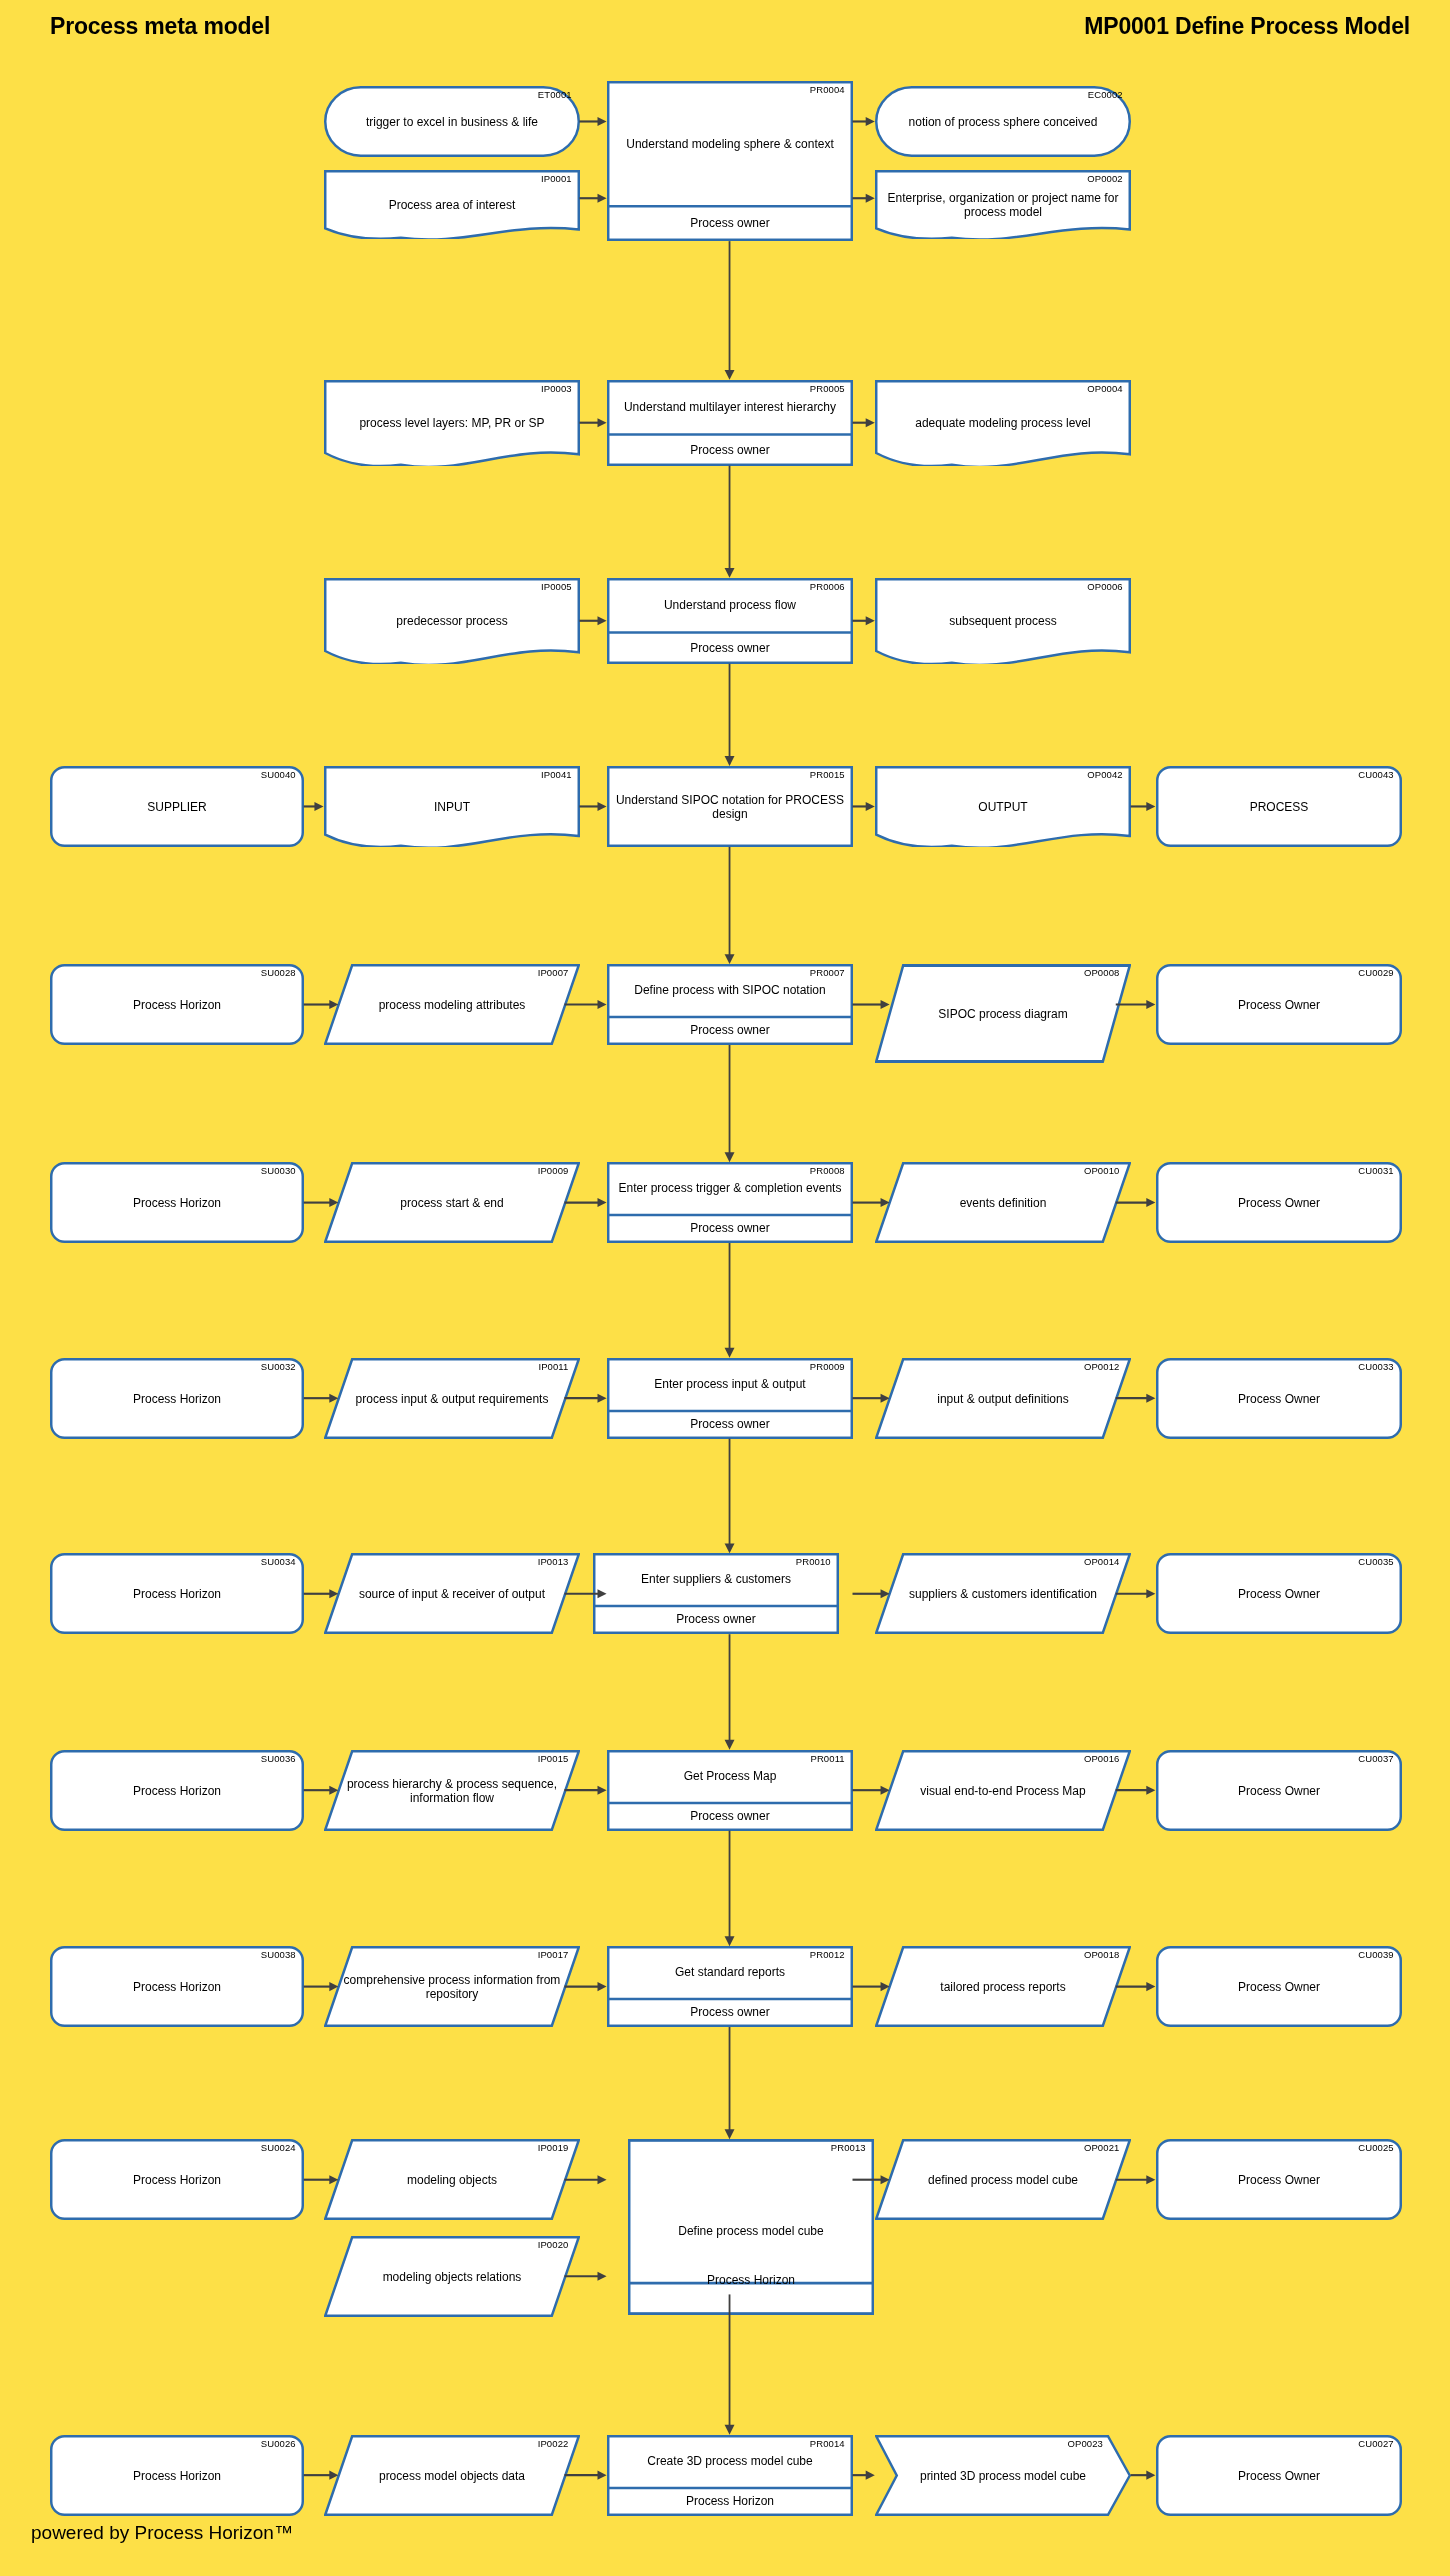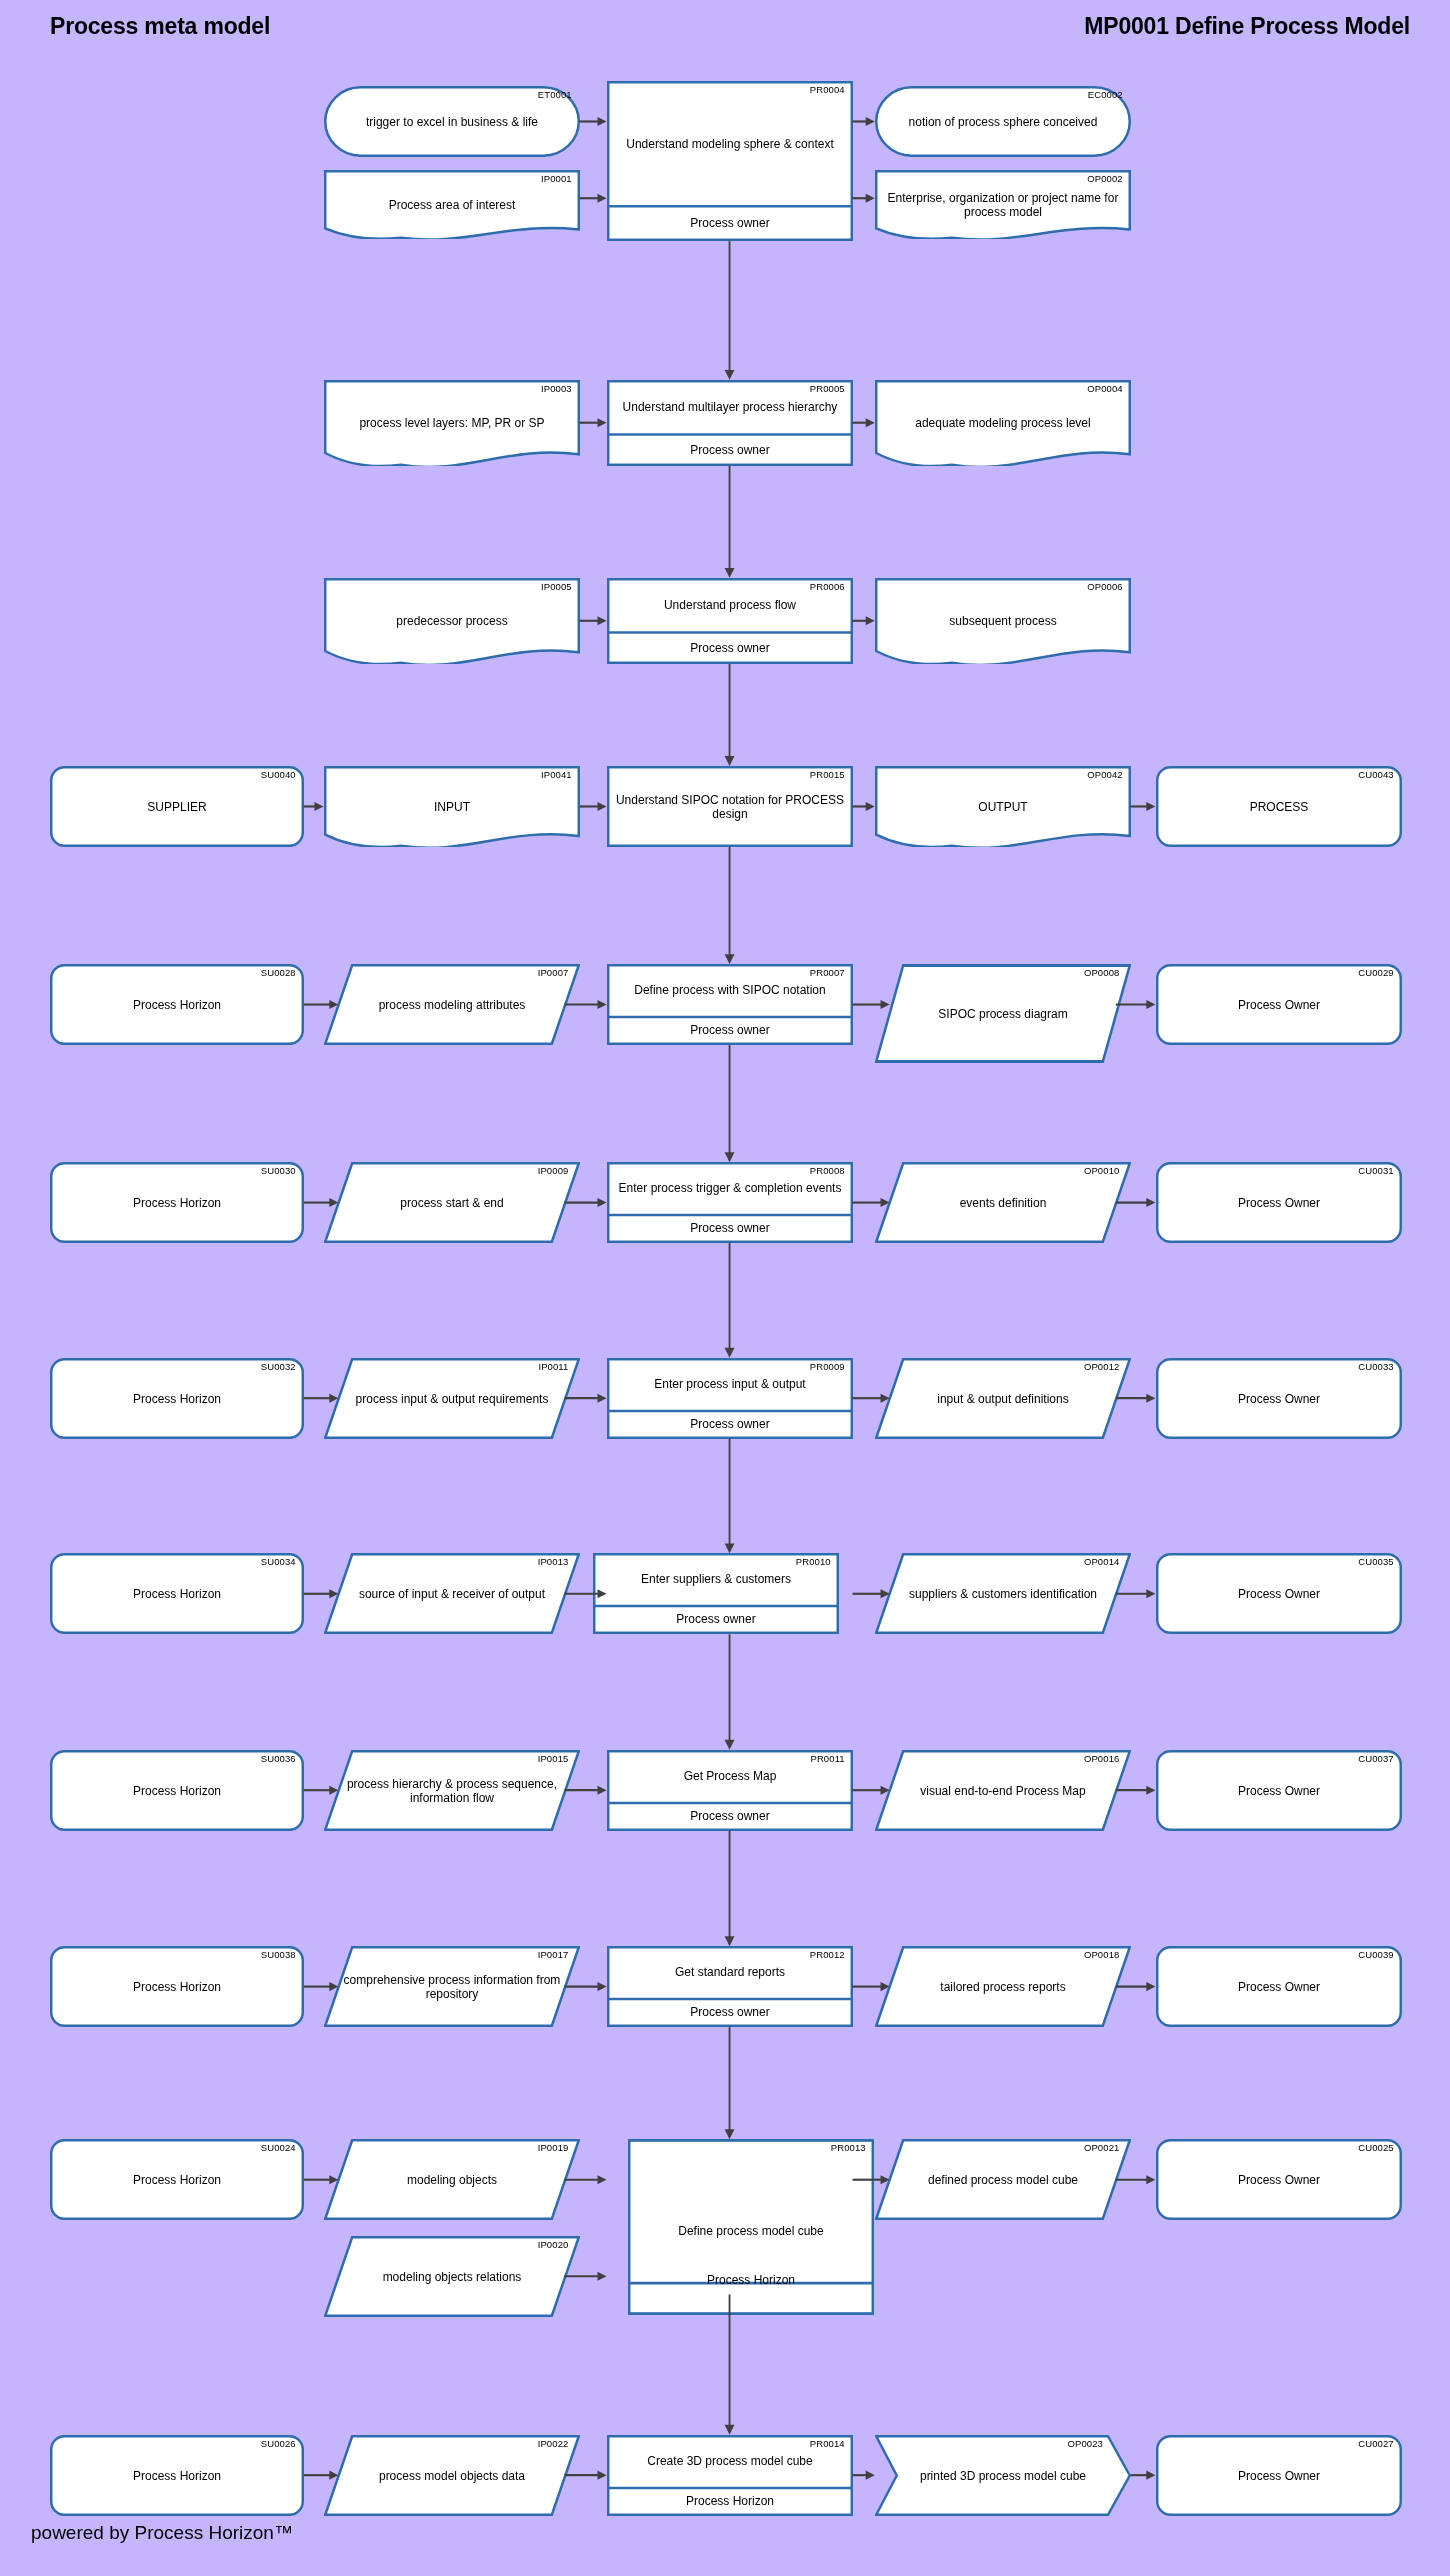--- a/index.html
+++ b/index.html
@@ -5,21 +5,21 @@
   html,body{margin:0;padding:0;background:#ffffff;}
   body{
     font-family:"Liberation Sans", sans-serif;
     color:#000;
     -webkit-font-smoothing:antialiased;
   }
   #page{
     position:relative;
     width:1450px;
     height:2576px;
-    background:#c4b5fd;
+    background:#fde047;
     overflow:hidden;
   }
 
   
   .title{
     position:absolute;
     font-weight:bold;
     font-size:23px;
     letter-spacing:-0.2px;
     white-space:nowrap;
@@ -150,21 +150,21 @@
         </svg>
         <div class="code">IP0003</div>
         <div class="label">process level layers: MP, PR or SP</div>
       </div>
       <div class="node proc" style="left: 607px; top: 380px; width: 246px; height: 86px;">
         <svg class="svgwrap" viewBox="0 0 298 104" preserveAspectRatio="none">
           <rect x="1.5" y="1.5" width="295" height="101" fill="#fff" stroke="#2e6cad" stroke-width="3"></rect>
           <line x1="1.5" y1="66" x2="296.5" y2="66" stroke="#2e6cad" stroke-width="3"></line>
         </svg>
         <div class="code">PR0005</div>
-        <div class="label-main" style="top: 27px; transform: translateY(-50%);">Understand multilayer process hierarchy</div>
+        <div class="label-main" style="top: 27px; transform: translateY(-50%);">Understand multilayer interest hierarchy</div>
         <div class="role" style="top: 63px;">Process owner</div>
       </div>
       <div class="node center" style="left: 875px; top: 380px; width: 256px; height: 86px;">
         <svg class="svgwrap" viewBox="0 0 310 104" preserveAspectRatio="none">
           <path d="M 1.5 1.5 L 308.5 1.5 L 308.5 89.916 C 223.2 78.476, 170.5 115.084, 93 102.5 C 52.7 107.5336, 21.700000000000003 99.068, 1.5 88.3144 Z" fill="#ffffff" stroke="#2e6cad" stroke-width="3"></path>
         </svg>
         <div class="code">OP0004</div>
         <div class="label">adequate modeling process level</div>
       </div>
       <div class="node center" style="left: 324px; top: 578px; width: 256px; height: 86px;">

